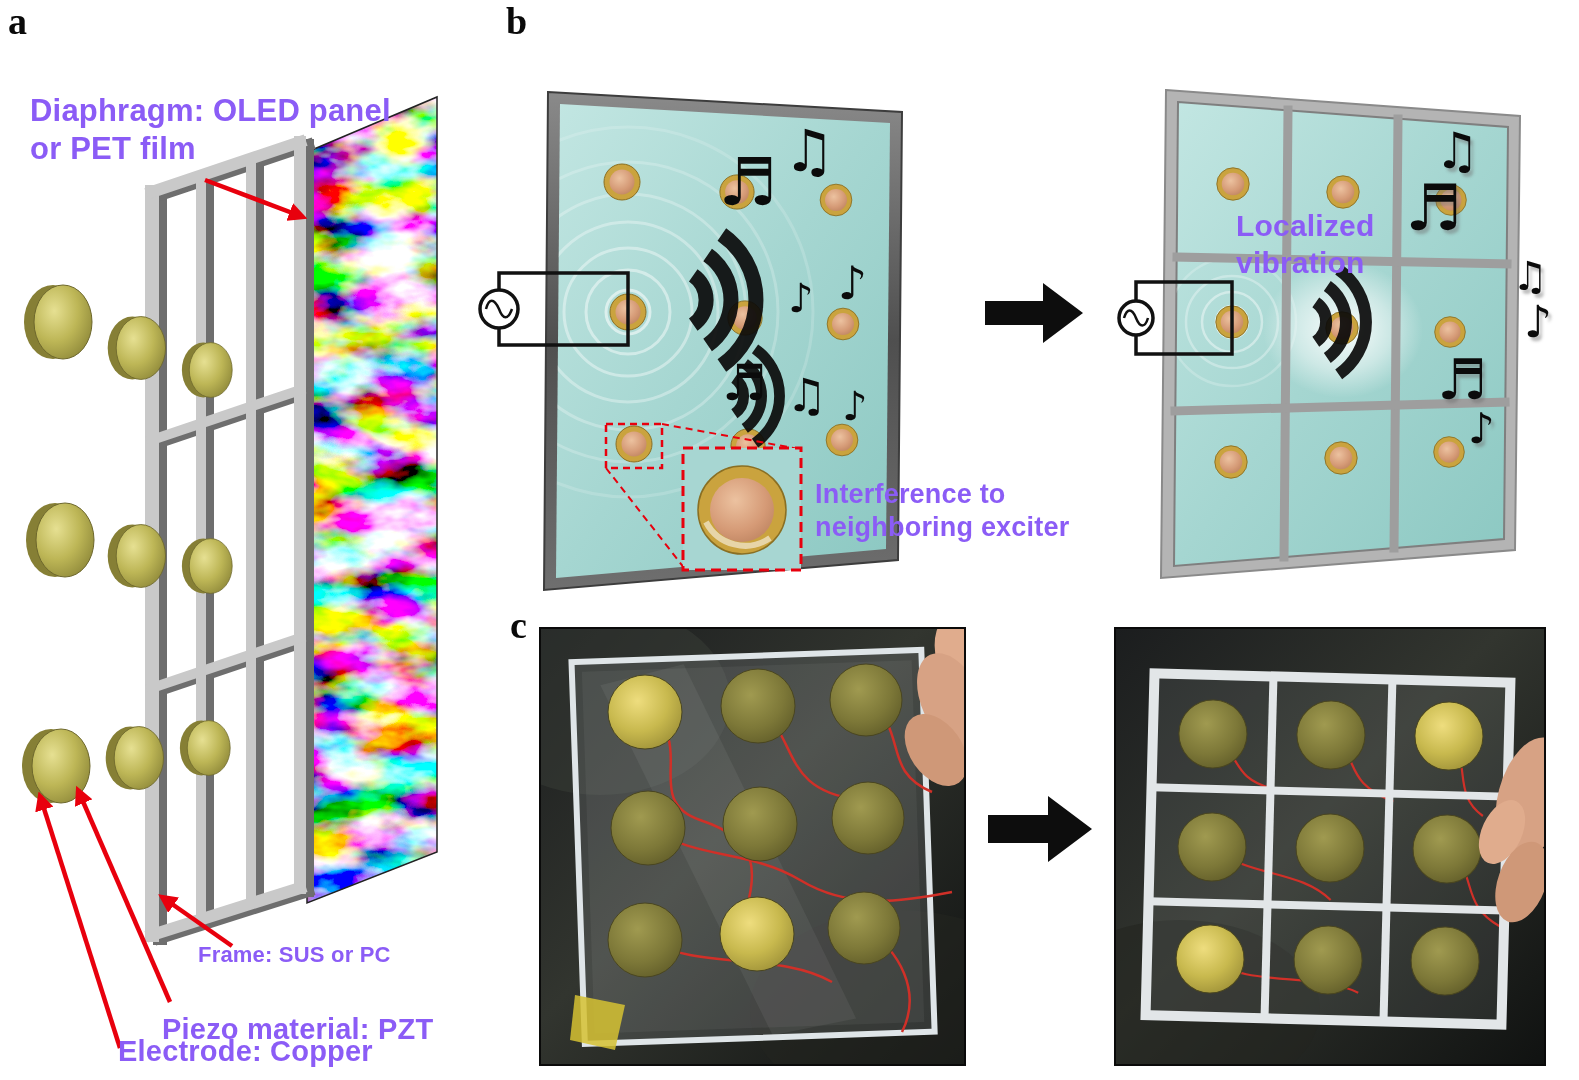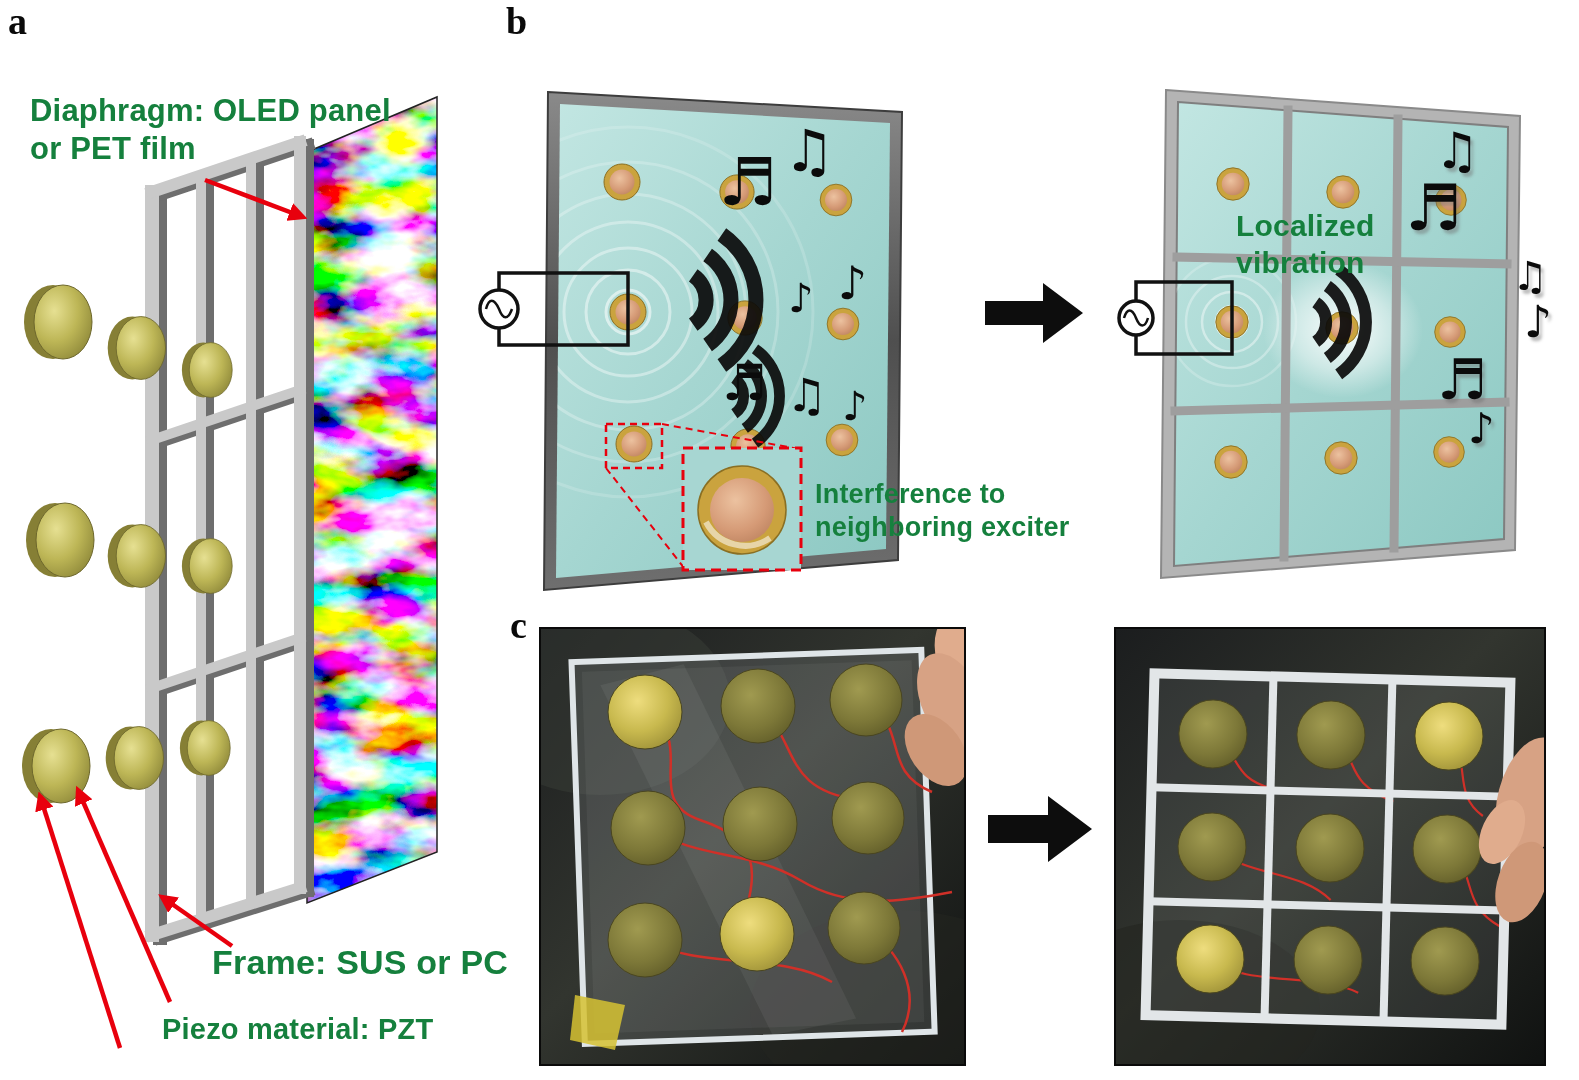--- a/index.html
+++ b/index.html
@@ -1,24 +1,24 @@
 <!DOCTYPE html>
 <html><head>
 <meta charset="utf-8">
 <style>
   html,body{margin:0;padding:0;background:#ffffff;}
   .fig{position:relative;width:1579px;height:1080px;background:#ffffff;overflow:hidden;
        font-family:"Liberation Sans",sans-serif;}
   .art{position:absolute;left:0;top:0;}
   .plabel{position:absolute;font-family:"Liberation Serif",serif;font-weight:bold;
           font-size:38px;color:#0a0a0a;line-height:1;}
-  .red-label{position:absolute;color:#15803d;font-weight:bold;white-space:pre-line;
+  .red-label{position:absolute;color:#8b5cf6;font-weight:bold;white-space:pre-line;
              line-height:1.22;letter-spacing:0.2px;}
   .lbl-diaphragm{left:30px;top:92px;font-size:31px;}
-  .lbl-frame{left:212px;top:942px;font-size:34px;}
+  .lbl-frame{left:198px;top:942px;font-size:22px;}
   .lbl-piezo{left:162px;top:988px;font-size:29px;margin-top:24px;}
   .lbl-electrode{left:118px;top:1034px;font-size:29px;}
   .lbl-interference{left:815px;top:478px;font-size:27px;}
   .lbl-localized{left:1236px;top:208px;font-size:30px;}
   .note{position:absolute;color:#0b0b0b;font-family:"DejaVu Sans",sans-serif;line-height:1;}
   .note.shadow{text-shadow:3px 4px 3px rgba(110,110,110,0.45);}
 </style>
 </head>
 <body>
 
@@ -327,20 +327,21 @@
 </svg>
 
 <div class="plabel" style="left:8px;top:2px">a</div>
 <div class="plabel" style="left:506px;top:2px">b</div>
 <div class="plabel" style="left:510px;top:606px">c</div>
 
 <div class="red-label lbl-diaphragm">Diaphragm: OLED panel
 or PET film</div>
 <div class="red-label lbl-frame">Frame: SUS or PC</div>
 <div class="red-label lbl-piezo">Piezo material: PZT</div>
+<div class="red-label lbl-electrode">Electrode: Copper</div>
 <div class="red-label lbl-interference">Interference to
 neighboring exciter</div>
 <div class="red-label lbl-localized">Localized
 vibration</div>
 
 <span class="note" style="left:718px;top:150px;font-size:66px">♬</span>
 <span class="note" style="left:783px;top:122px;font-size:58px">♫</span>
 <span class="note" style="left:838px;top:260px;font-size:46px">♪</span>
 <span class="note" style="left:788px;top:278px;font-size:40px">♪</span>
 <span class="note" style="left:722px;top:358px;font-size:50px">♬</span>

